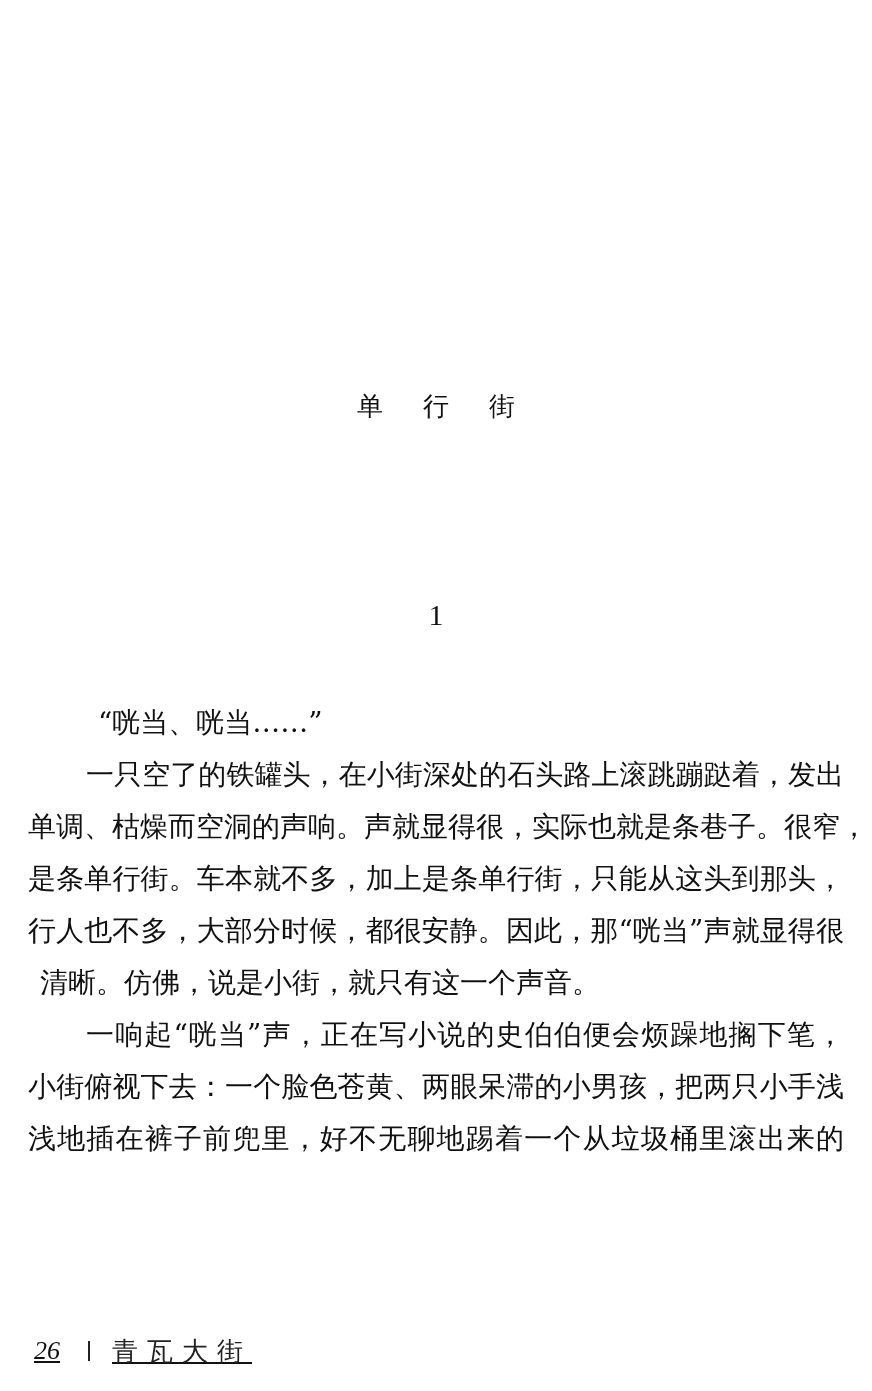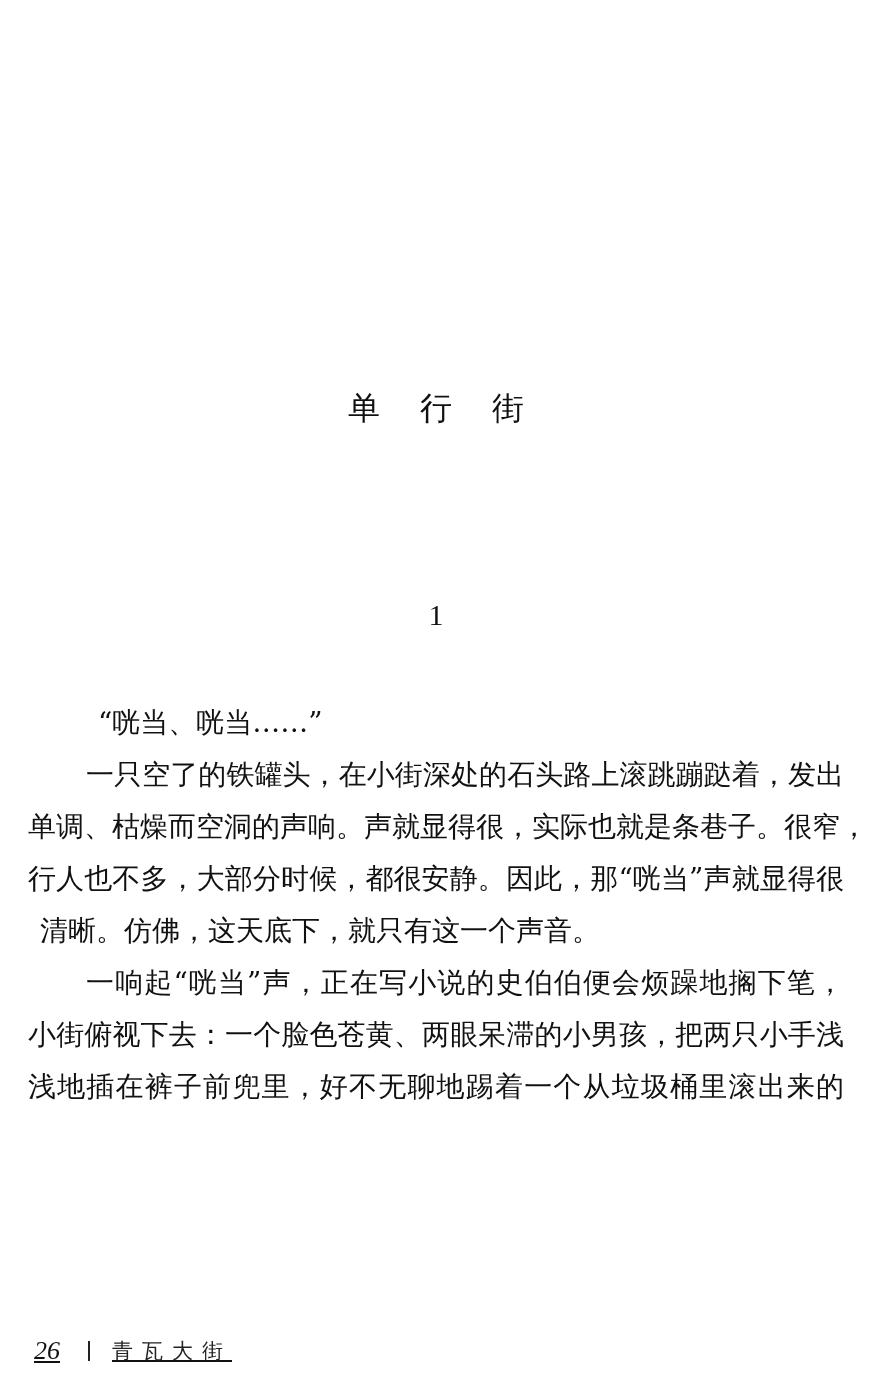--- a/index.html
+++ b/index.html
@@ -14,22 +14,22 @@
       overflow: hidden;
       color: #111111;
       font-family: "DejaVu Serif", "Liberation Serif", serif;
     }
     .chapter-title {
       position: absolute;
       left: 0;
       width: 872px;
       top: 384px;
       text-align: center;
-      font-family: Liberation Serif, serif;
-      font-size: 32px;
+      font-family: Liberation Mono, monospace;
+      font-size: 26px;
       line-height: 48px;
       letter-spacing: 40px;
       text-indent: 40px;
       font-weight: normal;
       color: #111;
     }
     .section-number {
       position: absolute;
       left: 0;
       width: 872px;
@@ -82,38 +82,39 @@
     .footer-divider {
       display: inline-block;
       width: 2px;
       height: 20px;
       background: #222;
       margin-left: 28px;
       margin-right: 22px;
     }
     .book-title {
       font-family: "DejaVu Sans", "Liberation Sans", sans-serif;
-      font-size: 21px;
+      font-size: 26px;
       letter-spacing: 9px;
       color: #222;
     }
   </style>
 </head>
 <body>
 
 <div class="chapter-title">单行街</div>
 
 <div class="section-number">1</div>
 
 <div class="body-text">
   <span class="line indent last">“咣当、咣当……”</span>
   <span class="line indent">一只空了的铁罐头，在小街深处的石头路上滚跳蹦跶着，发出</span>
   <span class="line">单调、枯燥而空洞的声响。声就显得很，实际也就是条巷子。很窄，</span>
+  <span class="line">是条单行街。车本就不多，加上是条单行街，只能从这头到那头，</span>
   <span class="line">行人也不多，大部分时候，都很安静。因此，那“咣当”声就显得很</span>
-  <span class="line last">清晰。仿佛，这天底下，就只有这一个声音。</span>
+  <span class="line last">清晰。仿佛，说是小街，就只有这一个声音。</span>
   <span class="line indent">一响起“咣当”声，正在写小说的史伯伯便会烦躁地搁下笔，</span>
   <span class="line">小街俯视下去：一个脸色苍黄、两眼呆滞的小男孩，把两只小手浅</span>
   <span class="line">浅地插在裤子前兜里，好不无聊地踢着一个从垃圾桶里滚出来的</span>
 </div>
 
 <div class="footer">
   <span class="page-number">26</span>
   <span class="footer-divider"></span>
   <span class="book-title">青瓦大街</span>
 </div>

